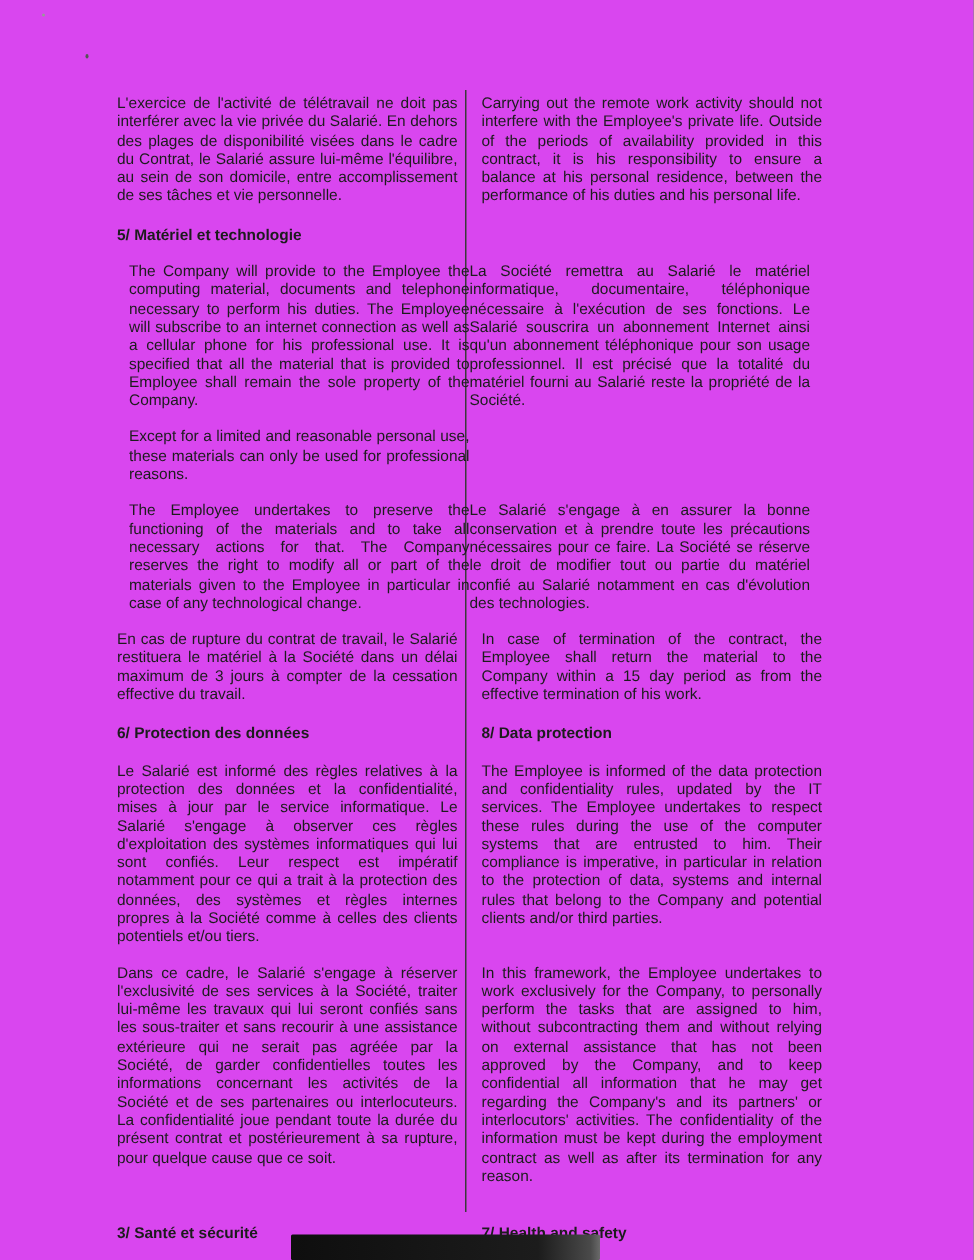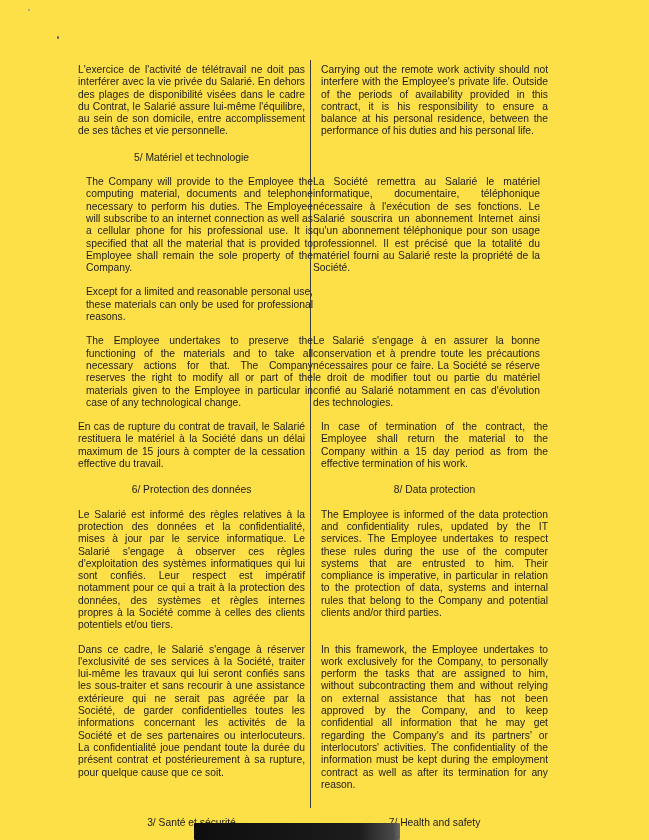--- a/index.html
+++ b/index.html
@@ -1,21 +1,21 @@
 <!DOCTYPE html>
 <html><head>
 <meta charset="utf-8">
 <style>
   html, body { margin: 0; padding: 0; background: #888; }
   .page {
     position: relative;
     width: 649px;
     height: 840px;
     margin: 0 auto;
-    background: #fde047;
+    background: #d946ef;
     overflow: hidden;
     font-family: "Liberation Sans", sans-serif;
     color: #1c1c1c;
   }
   .content {
     position: absolute;
     left: 78px;
     top: 64px;
     width: 470px;
   }
@@ -33,21 +33,21 @@
   .cell {
     flex: 0 0 235px;
     box-sizing: border-box;
     font-size: 10.3px;
     line-height: 12.3px;
     text-align: justify;
   }
   .cell.fr { padding-right: 8px; }
   .cell.en { padding-left: 8px; }
   .cell p { margin: 0; }
-  .heading .cell { font-weight: normal; text-align: center; }
+  .heading .cell { font-weight: bold; text-align: left; }
   .bottom-bar {
     position: absolute;
     left: 194px;
     top: 823px;
     width: 206px;
     height: 17px;
     background: linear-gradient(90deg, #0e0e0e 0%, #1c1c1c 80%, #4a4a4a 97%, #6a6a6a 100%);
     border-radius: 1px;
   }
   .speck { position: absolute; background: #555; border-radius: 50%; }
@@ -98,21 +98,21 @@
       <div class="cell en">
           <p>The Employee undertakes to preserve the functioning of the materials and to take all necessary actions for that. The Company reserves the right to modify all or part of the materials given to the Employee in particular in case of any technological change.</p>
         </div>
       <div class="cell fr">
           <p>Le Salarié s'engage à en assurer la bonne conservation et à prendre toute les précautions nécessaires pour ce faire. La Société se réserve le droit de modifier tout ou partie du matériel confié au Salarié notamment en cas d'évolution des technologies.</p>
         </div>
     </div>
 
     <div class="row">
       <div class="cell fr">
-          <p>En cas de rupture du contrat de travail, le Salarié restituera le matériel à la Société dans un délai maximum de 15 jours à compter de la cessation effective du travail.</p>
+          <p>En cas de rupture du contrat de travail, le Salarié restituera le matériel à la Société dans un délai maximum de 3 jours à compter de la cessation effective du travail.</p>
         </div>
       <div class="cell en">
           <p>In case of termination of the contract, the Employee shall return the material to the Company within a 15 day period as from the effective termination of his work.</p>
         </div>
     </div>
 
     <div class="row heading">
       <div class="cell fr">6/ Protection des données</div>
       <div class="cell en">8/ Data protection</div>
     </div>

